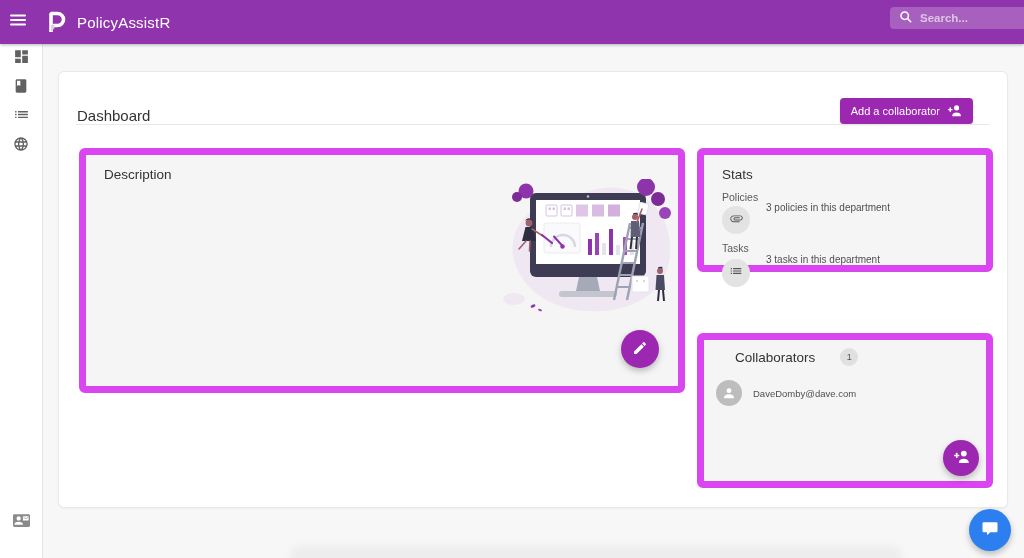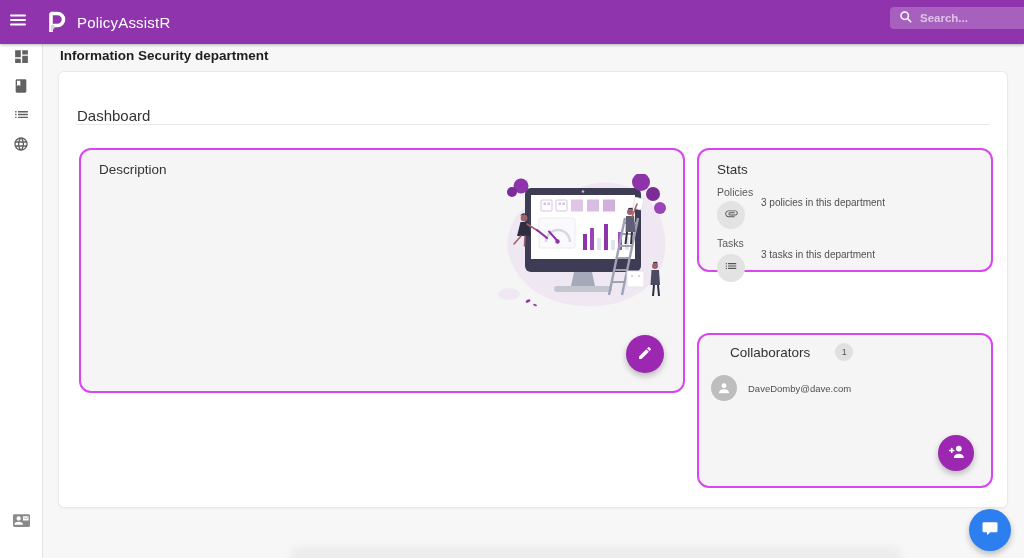--- a/index.html
+++ b/index.html
@@ -34,21 +34,21 @@
   .card-head { position:absolute; left:0; top:0; right:16px; height:52px; display:flex;
                align-items:flex-end; justify-content:space-between; padding:6px 18px 0 18px; }
   .card-title { font-size:15px; font-weight:500; color:#333; }
   .card-hr { position:absolute; left:17px; right:17px; top:52px; height:1px; background:#e9e9e9; }
 
   .btn-add { display:flex; align-items:center; gap:7px; height:26px; padding:0 11px;
              background:#9C27B0; color:#fff; font-size:11px; font-weight:500; border:none;
              border-radius:4px; cursor:pointer; box-shadow:0 1px 2px rgba(0,0,0,.2);
              font-family:"Liberation Sans", sans-serif; }
 
-  .panel { position:absolute; background:#f5f5f5; border:2px solid #d946ef; border-radius:12px; }
+  .panel { position:absolute; background:#f5f5f5; border:7px solid #d946ef; border-radius:6px; }
   .desc-panel   { left:20px;  top:76px;  width:606px; height:245px; }
   .stats-panel  { left:638px; top:76px;  width:296px; height:124px;text-align:right; }
   .collab-panel { left:638px; top:261px; width:296px; height:155px; }
 
   .panel-title { position:absolute; left:18px; top:12px; font-size:13.5px; font-weight:500; color:#333; }
   .desc-body { position:absolute; left:18px; top:33px; width:400px; font-size:11.5px;
                line-height:1.78; color:#8d8d8d; }
   .illus { position:absolute; left:410px; top:24px; width:182px; height:148px; }
 
   .fab { border-radius:50%; display:flex; align-items:center; justify-content:center;
@@ -144,25 +144,35 @@
     </div>
     <div class="sb-bottom sb-item">
       <span>
         <svg width="17" height="17" viewBox="0 0 24 24" fill="#8a8a8a">
             <path d="M21 8V7l-3 2-3-2v1l3 2 3-2zm1-5H2C.9 3 0 3.9 0 5v14c0 1.1.9 2 2 2h20c1.1 0 2-.9 2-2V5c0-1.1-.9-2-2-2zM8 6c1.66 0 3 1.34 3 3s-1.34 3-3 3-3-1.34-3-3 1.34-3 3-3zm6 12H2v-1c0-2 4-3.1 6-3.1s6 1.1 6 3.1v1zm8-6h-8V6h8v6z"></path>
           </svg>
       </span>
     </div>
   </div>
 
-  <div class="page-heading">Information Security department</div>
 
   <div class="card">
     <div class="card-head">
       <div class="card-title">Dashboard</div>
+      <button class="btn-add">
+        <span>Add a collaborator</span>
+        <span>
+          <svg width="15" height="15" viewBox="0 0 16 16" fill="#ffffff">
+              <rect x="1" y="6.3" width="5" height="1.5" rx=".5"></rect>
+              <rect x="2.75" y="4.5" width="1.5" height="5" rx=".5"></rect>
+              <circle cx="10.2" cy="5.2" r="2.7"></circle>
+              <path d="M5.6 13.6c0-2.3 2.1-3.5 4.6-3.5s4.6 1.2 4.6 3.5v.6H5.6z"></path>
+            </svg>
+        </span>
+      </button>
     </div>
     <div class="card-hr"></div>
 
     <div class="panel desc-panel">
       <div class="panel-title">Description</div>
 
       <div class="illus">
         <svg width="182" height="148" viewBox="0 0 182 148">
           <path d="M22,92 C6,62 26,26 62,21 C87,17 97,6 122,9 C157,13 177,42 174,77 C171,110 142,130 106,132 C70,134 37,122 22,92 Z" fill="#efe8f3"></path>
           <ellipse cx="18" cy="120" rx="11" ry="6" fill="#efe8f3"></ellipse>

